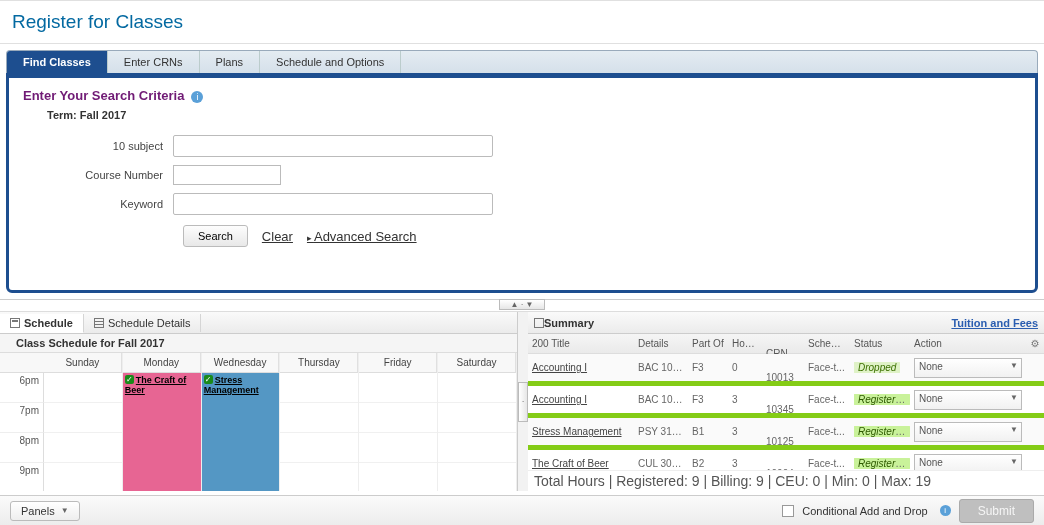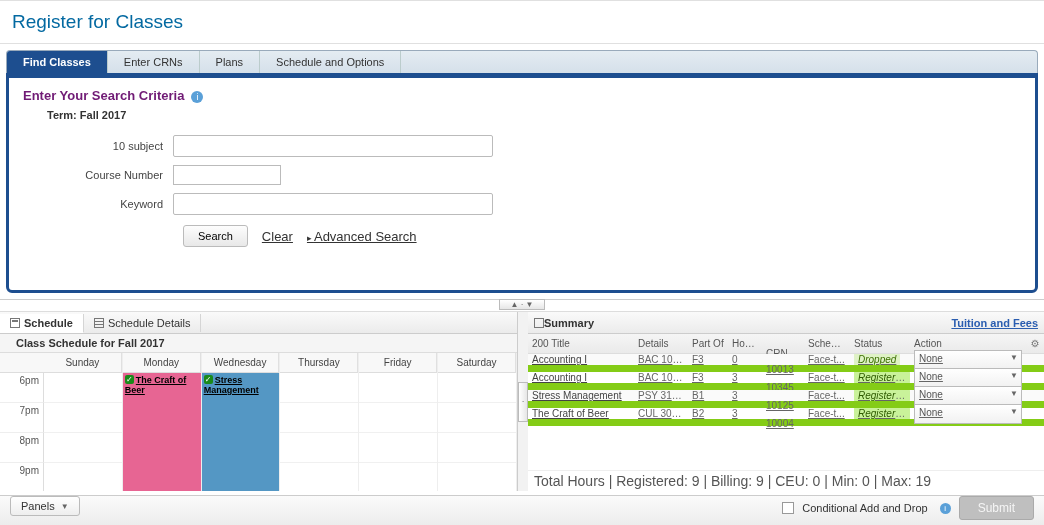--- a/index.html
+++ b/index.html
@@ -70,21 +70,21 @@
 .ev a { color:#000; text-decoration:underline; font-weight:bold;}
 
 
 .sum-head { display:flex; align-items:center; background:linear-gradient(#fafafa,#ebebeb); border-bottom:1px solid #ccc; height:22px; padding:0 6px;}
 .sum-head .t { font-size:11px; font-weight:bold; display:flex; align-items:center; }
 .sum-head .tf { margin-left:auto; color:#2a5db0; text-decoration:underline; font-weight:bold; font-size:11px; cursor:pointer;}
 
 .sum-tbl { width:100%; display:flex; flex-direction:column; flex:1; overflow:auto;}
 .hdr, .row { display:flex; align-items:center; font-size:10px; }
 .hdr { background:linear-gradient(#f5f5f5,#eaeaea); color:#555; height:20px; border-bottom:1px solid #ddd;}
-.row { height:18px; border-bottom:7px solid #84cc16; color:#666;text-decoration:underline;}
+.row { height:32px; border-bottom:5px solid #84cc16; color:#666;}
 .row:nth-child(even){background:#fafafa;}
 .c { padding:0 4px; overflow:hidden; white-space:nowrap; text-overflow:ellipsis;}
 .c.title{width:106px;}
 .c.det{width:54px;}
 .c.part{width:40px;}
 .c.hrs{width:34px;}
 .c.crn{width:42px;margin-top:20px;}
 .c.sch{width:46px;}
 .c.st{width:60px;}
 .c.act{width:116px;}
@@ -92,21 +92,21 @@
 .row .c.title a{color:#444;text-decoration:underline;cursor:pointer;}
 .status-pill { padding:1px 4px; border-radius:2px; font-style:italic;}
 .status-pill.drop{ background:#dff2c6; color:#3b6f00;}
 .status-pill.reg{ background:#c9f29a; color:#2e5a00;}
 .sel { width:108px; height:20px; border:1px solid #bbb; background:linear-gradient(#fff,#f1f1f1); position:relative; padding:2px 18px 0 4px; font-size:10px; color:#555;}
 .sel:after{content:"▼"; position:absolute; right:3px; top:2px; font-size:8px; color:#666;}
 
 .totals { font-size:14px; color:#555; padding:2px 6px; border-top:1px solid #eee;}
 
 
-.footer { position:absolute; left:0; right:0; bottom:0; height:30px; background:linear-gradient(#fbfbfb,#ececec); border-top:1px solid #ccc; display:flex; align-items:flex-start; padding:0 10px;}
+.footer { position:absolute; left:0; right:0; bottom:0; height:30px; background:linear-gradient(#fbfbfb,#ececec); border-top:1px solid #ccc; display:flex; align-items:center; padding:0 10px;}
 .panels-btn { background:linear-gradient(#fff,#eee); border:1px solid #bbb; border-radius:3px; padding:3px 10px; font-size:11px; display:flex; align-items:center; gap:6px; cursor:pointer;}
 .panels-btn:after{content:"▼"; font-size:8px; color:#666;}
 .footer .right { margin-left:auto; display:flex; align-items:center; gap:8px;}
 .chk { width:12px;height:12px;border:1px solid #999;background:#fff; }
 .submit-btn { background:#bfbfbf; color:#f5f5f5; border:1px solid #aaa; border-radius:3px; padding:4px 18px; font-size:12px;}
 .info-ic.sm{width:11px;height:11px;font-size:8px;line-height:11px;}
 </style>
 </head>
 <body>
 

